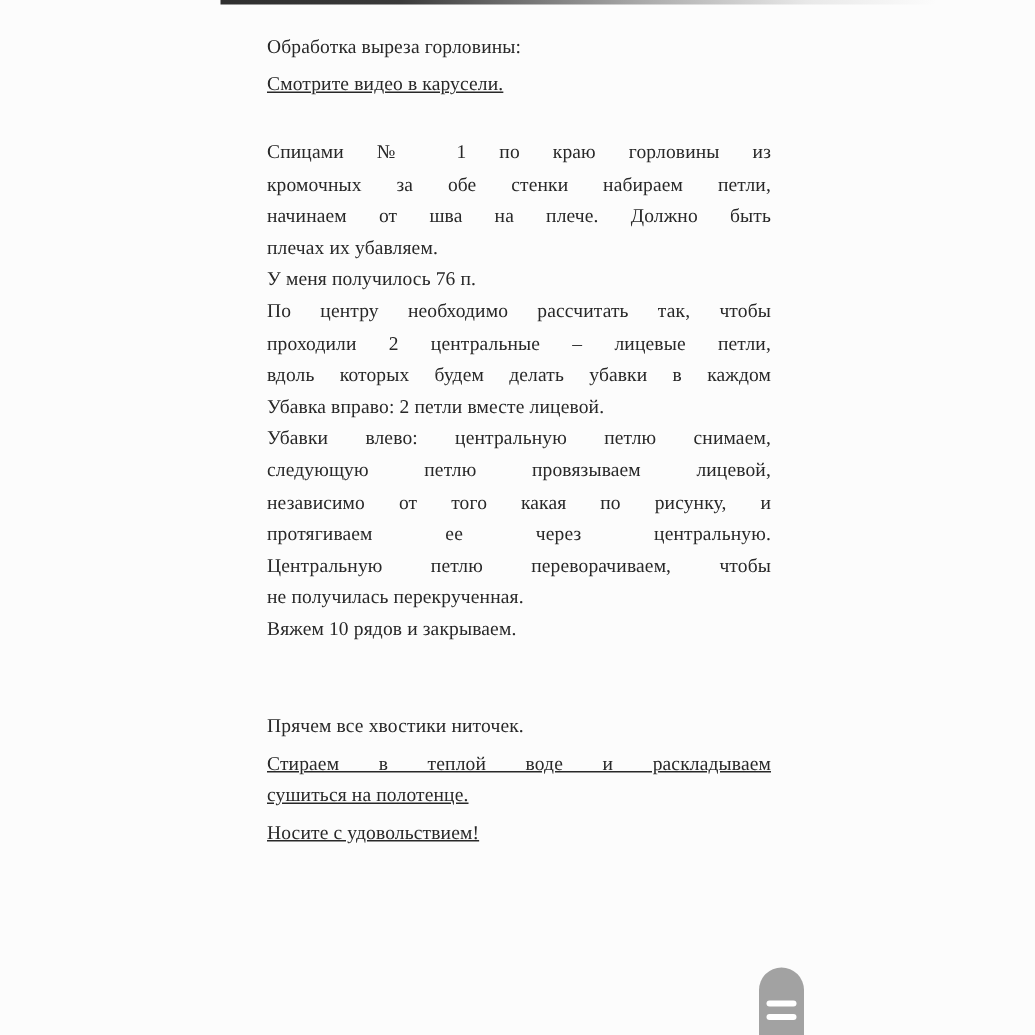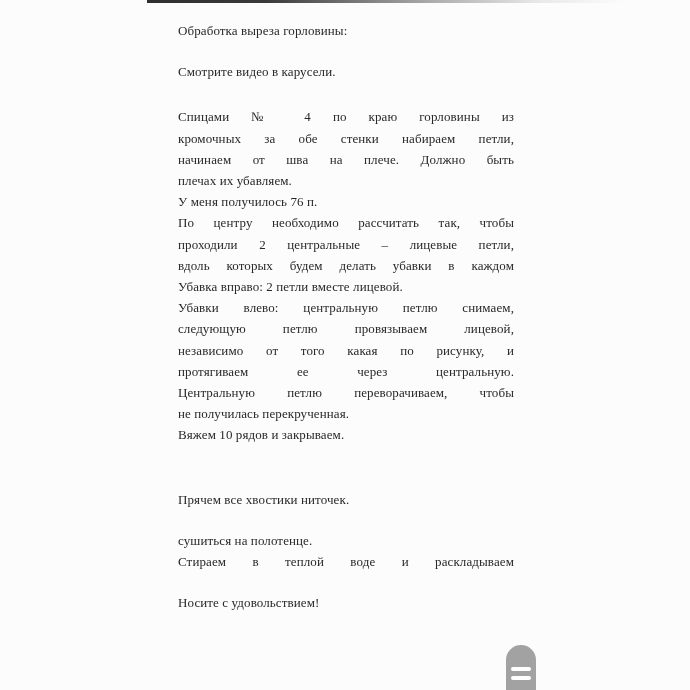--- a/index.html
+++ b/index.html
@@ -31,21 +31,21 @@
     position: absolute;
     left: 178px;
     top: 20px;
     width: 336px;
     font-size: 13px;
     line-height: 21.2px;
     color: #282828;
     letter-spacing: 0.1px;
   }
   .block { margin: 0; }
-  .m21 { margin-top: 20px; }
+  .m21 { margin-top: 4px; text-decoration: underline; }
   .m24 { margin-top: 24px; }
   .m43 { margin-top: 43px; }
   .line { text-align: left; }
   .line.j {
     text-align: justify;
     text-align-last: justify;
   }
   
   .fab {
     position: absolute;
@@ -76,21 +76,21 @@
 
   <div class="block">
     <div class="line">Обработка выреза горловины:</div>
   </div>
 
   <div class="block m21">
     <div class="line">Смотрите видео в карусели.</div>
   </div>
 
   <div class="block m24">
-    <div class="line j">Спицами № 4 по краю горловины из</div>
+    <div class="line j">Спицами № 1 по краю горловины из</div>
     <div class="line j">кромочных за обе стенки набираем петли,</div>
     <div class="line j">начинаем от шва на плече. Должно быть</div>
     <div class="line">плечах их убавляем.</div>
     <div class="line">У меня получилось 76 п.</div>
     <div class="line j">По центру необходимо рассчитать так, чтобы</div>
     <div class="line j">проходили 2 центральные – лицевые петли,</div>
     <div class="line j">вдоль которых будем делать убавки в каждом</div>
     <div class="line">Убавка вправо: 2 петли вместе лицевой.</div>
     <div class="line j">Убавки влево: центральную петлю снимаем,</div>
     <div class="line j">следующую петлю провязываем лицевой,</div>
@@ -99,22 +99,22 @@
     <div class="line j">Центральную петлю переворачиваем, чтобы</div>
     <div class="line">не получилась перекрученная.</div>
     <div class="line">Вяжем 10 рядов и закрываем.</div>
   </div>
 
   <div class="block m43">
     <div class="line">Прячем все хвостики ниточек.</div>
   </div>
 
   <div class="block m21">
+    <div class="line j">Стираем в теплой воде и раскладываем</div>
     <div class="line">сушиться на полотенце.</div>
-    <div class="line j">Стираем в теплой воде и раскладываем</div>
   </div>
 
   <div class="block m21">
     <div class="line">Носите с удовольствием!</div>
   </div>
 
 </div>
 
 <div class="fab">
   <span class="bar b1"></span>

